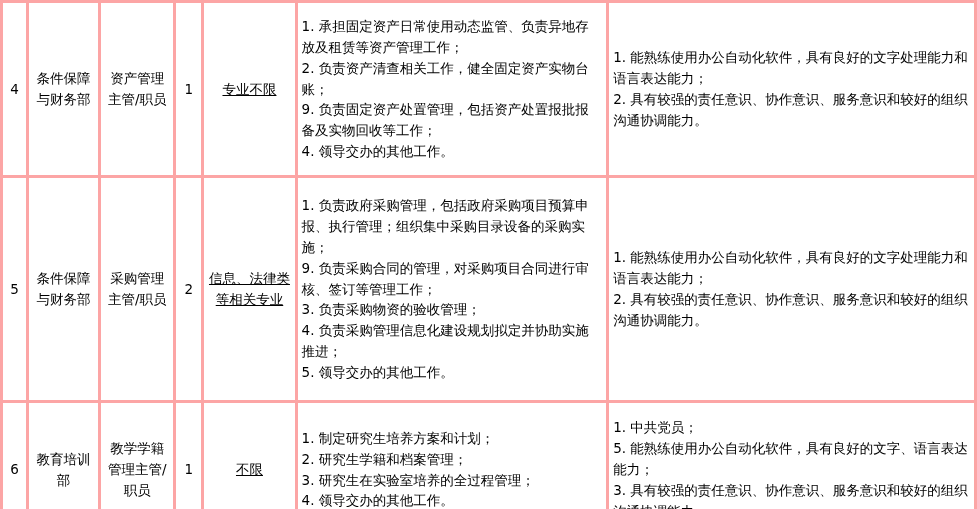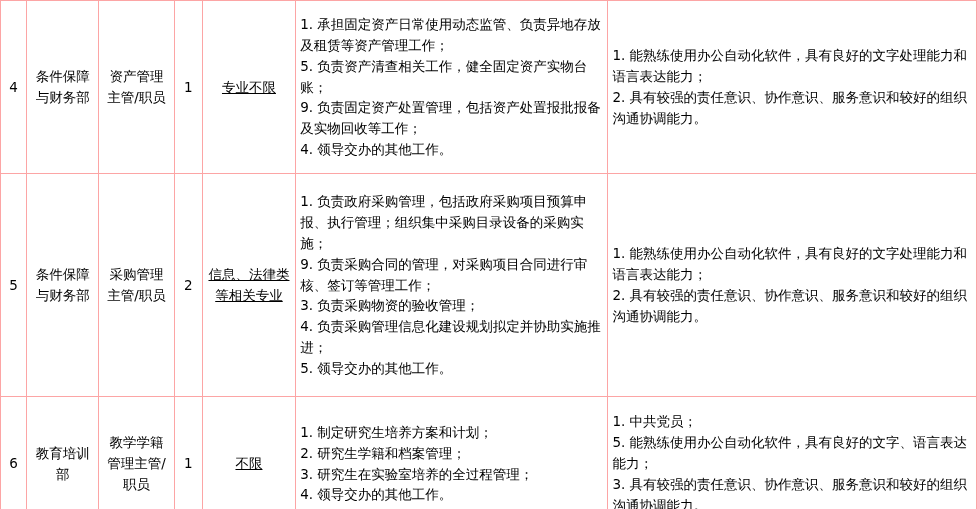--- a/index.html
+++ b/index.html
@@ -13,21 +13,21 @@
     overflow: hidden;
     font-family: "DejaVu Sans", "Liberation Sans", sans-serif;
     color: #000000;
   }
   table.job-table {
     border-collapse: collapse;
     width: 977px;
     table-layout: fixed;
   }
   table.job-table td {
-    border: 1px solid #fca5a5;
+    border: 3px solid #fca5a5;
     vertical-align: middle;
     font-size: 13.5px;
     line-height: 1.55;
     padding: 3px 4px;
   }
   
   col.c-index { width: 26px; }
   col.c-dept { width: 72px; }
   col.c-post { width: 75px; }
   col.c-num { width: 28px; }
@@ -83,21 +83,21 @@
   </colgroup>
   <tbody>
     <tr class="row-4">
       <td class="index">4</td>
       <td class="dept">条件保障与财务部</td>
       <td class="post">资产管理主管/职员</td>
       <td class="num">1</td>
       <td class="major nowrapcell">专业不限</td>
       <td class="duty">
         <div class="line">1. 承担固定资产日常使用动态监管、负责异地存放及租赁等资产管理工作；</div>
-        <div class="line">5. 负责资产清查相关工作，健全固定资产实物台账；</div>
+        <div class="line">2. 负责资产清查相关工作，健全固定资产实物台账；</div>
         <div class="line">9. 负责固定资产处置管理，包括资产处置报批报备及实物回收等工作；</div>
         <div class="line">4. 领导交办的其他工作。</div>
       </td>
       <td class="req">
         <div class="line">1. 能熟练使用办公自动化软件，具有良好的文字处理能力和语言表达能力；</div>
         <div class="line">2. 具有较强的责任意识、协作意识、服务意识和较好的组织沟通协调能力。</div>
       </td>
     </tr>
     <tr class="row-5">
       <td class="index">5</td>

